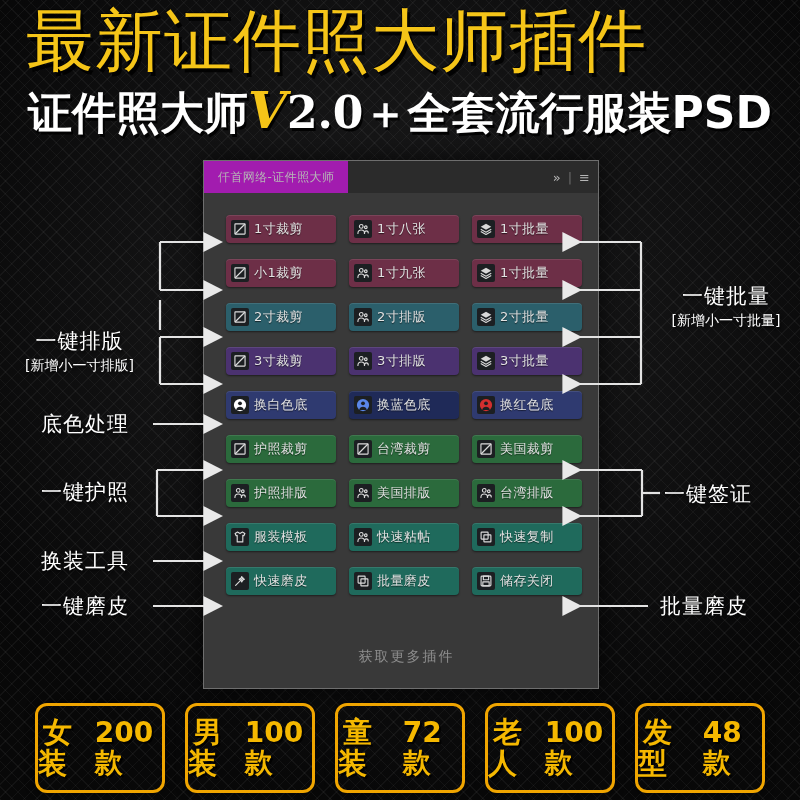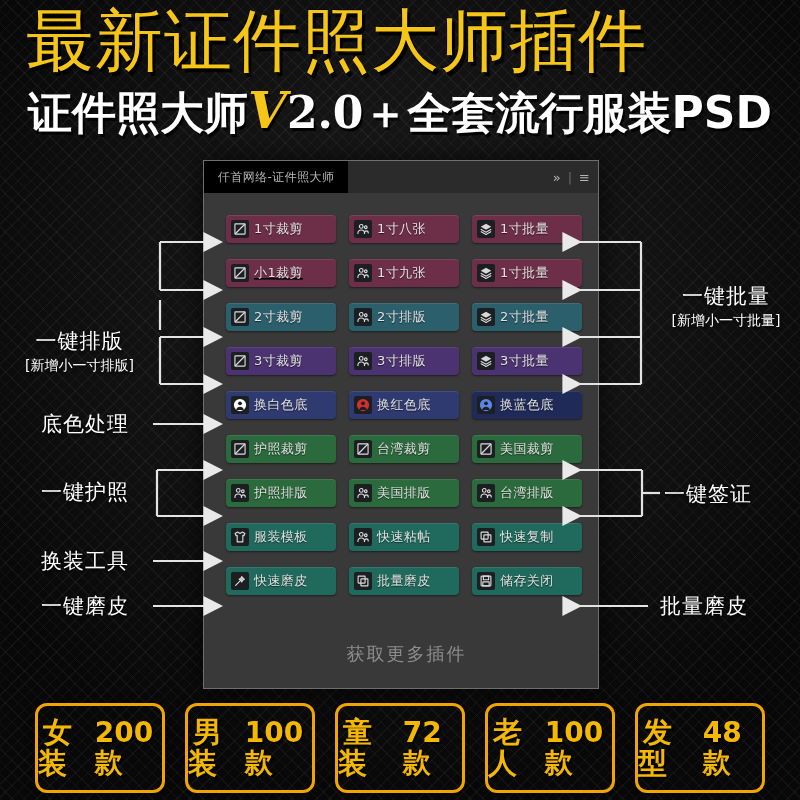--- a/index.html
+++ b/index.html
@@ -56,21 +56,21 @@
   }
   #panel-tabbar{
     position:absolute;left:0;top:0;width:100%;height:32px;
     background:#2b2b2b;
     border-bottom:1px solid #222;
   }
   #panel-tab{
     position:absolute;left:0;top:0;height:32px;
     padding:0 14px;
     display:flex;align-items:center;
-    background:#000000;
+    background:#a21caf;
     color:#b6b6b6;font-size:12px;letter-spacing:.4px;
     white-space:nowrap;
   }
   #panel-ctrls{
     position:absolute;right:8px;top:0;height:32px;
     display:flex;align-items:center;gap:7px;
     color:#b6b6b6;font-size:13px;
   }
   #panel-ctrls .sep{color:#6a6a6a;}
   #panel-body{
@@ -103,21 +103,21 @@
   }
   .btn .ico svg{display:block;}
   .btn .lab{
     color:#e2e2e2;font-size:13px;
     letter-spacing:.4px;white-space:nowrap;
     text-shadow:0 1px 1px rgba(0,0,0,.6);
   }
   #more-link{
     position:absolute;left:11px;right:0;bottom:22px;
     text-align:center;
-    color:#8d8d8d;font-size:18px;letter-spacing:2px;
+    color:#8d8d8d;font-size:14px;letter-spacing:2px;
   }
 
   
   .anno{
     position:absolute;z-index:5;
     color:#ffffff;
     font-size:21px;
     letter-spacing:1px;
     white-space:nowrap;
     text-shadow:1px 2px 3px rgba(0,0,0,.9);
@@ -245,21 +245,21 @@
         <div class="btn" style="background: rgb(109, 47, 71);">
           <span class="ico">
             <svg width="14" height="14" viewBox="0 0 16 16">
               <path d="M8 2 L14 5.4 L8 8.8 L2 5.4 Z" fill="#d8d8d8"></path>
               <path d="M2 8.2 L8 11.6 L14 8.2" fill="none" stroke="#d8d8d8" stroke-width="1.3" stroke-linejoin="round"></path>
               <path d="M2 10.9 L8 14.3 L14 10.9" fill="none" stroke="#d8d8d8" stroke-width="1.3" stroke-linejoin="round"></path>
             </svg>
           </span>
           <span class="lab">1寸批量</span>
         </div>
-        <div class="btn" style="background: rgb(109, 47, 71); text-decoration: underline;">
+        <div class="btn" style="background: rgb(109, 47, 71);">
           <span class="ico">
             <svg width="14" height="14" viewBox="0 0 16 16" fill="none" stroke="#dcdcdc" stroke-width="1.3" stroke-linecap="round" stroke-linejoin="round">
               <rect x="2.2" y="2.2" width="11.6" height="11.6" rx="0.6"></rect>
               <path d="M2.6 13.4 L13.4 2.6"></path>
             </svg>
           </span>
           <span class="lab">小1裁剪</span>
         </div>
         <div class="btn" style="background: rgb(109, 47, 71);">
           <span class="ico">
@@ -345,39 +345,39 @@
         <div class="btn" style="background: rgb(47, 58, 112);">
           <span class="ico">
             <svg width="14" height="14" viewBox="0 0 16 16">
               <circle cx="8" cy="8" r="7" fill="#ffffff"></circle>
               <circle cx="8" cy="6.1" r="2.2" fill="#1c1f22"></circle>
               <path d="M3.6 13.6c.5-2.3 2.3-3.6 4.4-3.6s3.9 1.3 4.4 3.6z" fill="#1c1f22"></path>
             </svg>
           </span>
           <span class="lab">换白色底</span>
         </div>
+        <div class="btn" style="background: rgb(31, 42, 88);">
+          <span class="ico">
+            <svg width="14" height="14" viewBox="0 0 16 16">
+              <circle cx="8" cy="8" r="7" fill="#5a86e8"></circle>
+              <circle cx="8" cy="6.1" r="2.2" fill="#1c1f22"></circle>
+              <path d="M3.6 13.6c.5-2.3 2.3-3.6 4.4-3.6s3.9 1.3 4.4 3.6z" fill="#1c1f22"></path>
+            </svg>
+          </span>
+          <span class="lab">换蓝色底</span>
+        </div>
         <div class="btn" style="background: rgb(47, 58, 112);">
           <span class="ico">
             <svg width="14" height="14" viewBox="0 0 16 16">
               <circle cx="8" cy="8" r="7" fill="#d22f2f"></circle>
               <circle cx="8" cy="6.1" r="2.2" fill="#1c1f22"></circle>
               <path d="M3.6 13.6c.5-2.3 2.3-3.6 4.4-3.6s3.9 1.3 4.4 3.6z" fill="#1c1f22"></path>
             </svg>
           </span>
           <span class="lab">换红色底</span>
-        </div>
-        <div class="btn" style="background: rgb(31, 42, 88);">
-          <span class="ico">
-            <svg width="14" height="14" viewBox="0 0 16 16">
-              <circle cx="8" cy="8" r="7" fill="#5a86e8"></circle>
-              <circle cx="8" cy="6.1" r="2.2" fill="#1c1f22"></circle>
-              <path d="M3.6 13.6c.5-2.3 2.3-3.6 4.4-3.6s3.9 1.3 4.4 3.6z" fill="#1c1f22"></path>
-            </svg>
-          </span>
-          <span class="lab">换蓝色底</span>
         </div>
         <div class="btn" style="background: rgb(43, 106, 60);">
           <span class="ico">
             <svg width="14" height="14" viewBox="0 0 16 16" fill="none" stroke="#dcdcdc" stroke-width="1.3" stroke-linecap="round" stroke-linejoin="round">
               <rect x="2.2" y="2.2" width="11.6" height="11.6" rx="0.6"></rect>
               <path d="M2.6 13.4 L13.4 2.6"></path>
             </svg>
           </span>
           <span class="lab">护照裁剪</span>
         </div>

